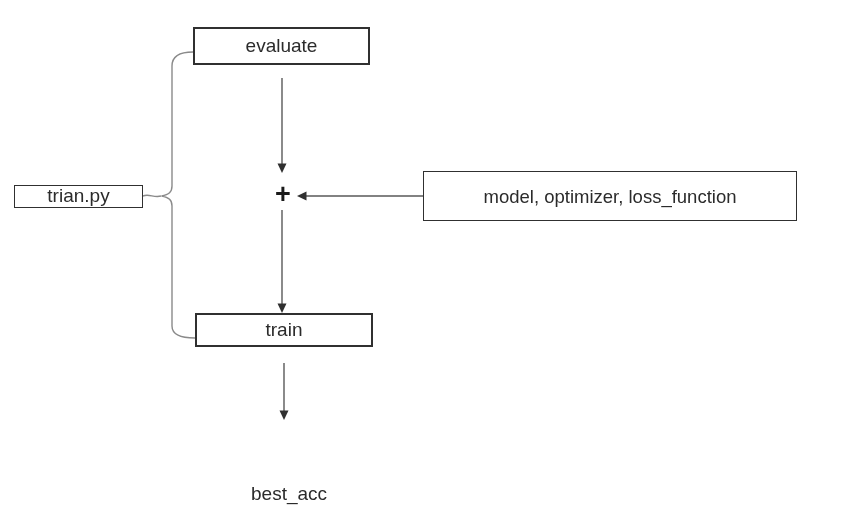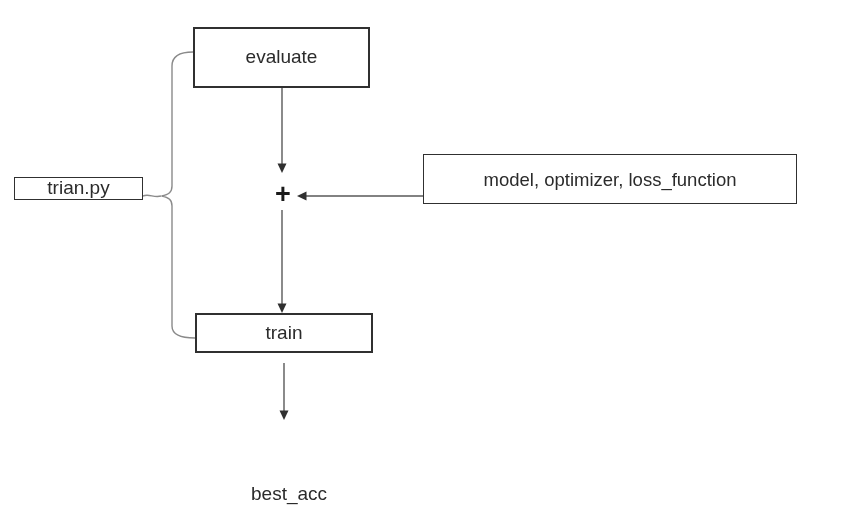--- a/index.html
+++ b/index.html
@@ -29,39 +29,39 @@
     display: flex;
     align-items: center;
     justify-content: center;
     text-align: center;
     font-size: 19px;
     line-height: 1.2;
     color: var(--text, #2b2b2b);
   }
   .node-evaluate {
     left: 193px; top: 27px;
-    width: 177px; height: 61px;
+    width: 177px; height: 38px;
     border: 2px solid var(--box-border, #303030);
   }
   .node-trian-py {
-    left: 14px; top: 177px;
+    left: 14px; top: 185px;
     width: 129px; height: 23px;
     border: 1.5px solid var(--box-border, #303030);
   }
   .node-params {
-    left: 423px; top: 154px;
+    left: 423px; top: 171px;
     width: 374px; height: 50px;
     border: 1.5px solid var(--box-border, #303030);
     flex-direction: column;
     font-size: 18.5px;
     line-height: 25px;
   }
   .node-train {
     left: 195px; top: 313px;
-    width: 178px; height: 40px;
+    width: 178px; height: 34px;
     border: 2px solid var(--box-border, #303030);
   }
   .plus {
     position: absolute;
     left: 283px; top: 196px;
     transform: translate(-50%, -54%);
     font-size: 27px;
     font-weight: 700;
     color: #1a1a1a;
     line-height: 1;

